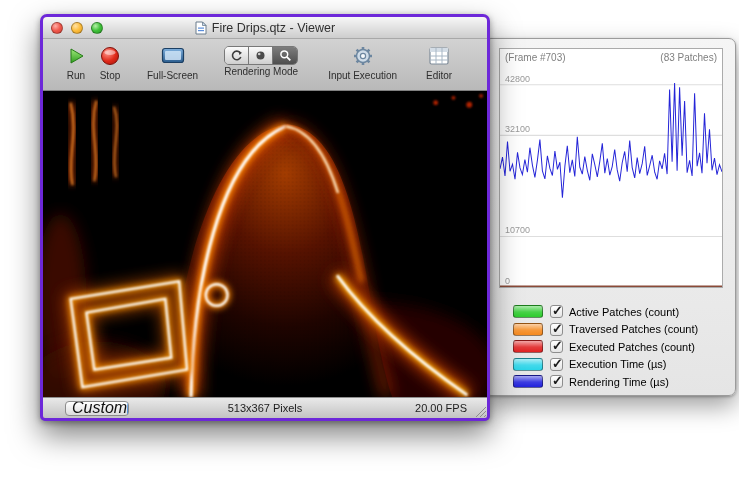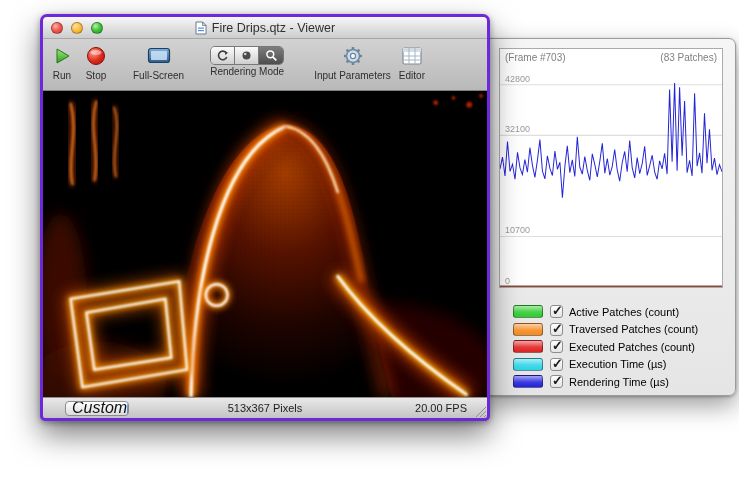--- a/index.html
+++ b/index.html
@@ -177,21 +177,21 @@
         <path d="M1 1 h6.5 L11 4.5 V13 H1 Z" fill="#ffffff" stroke="#6b7c8d" stroke-width="1"></path>
         <path d="M7.5 1 V4.5 H11 Z" fill="#cfe0f2" stroke="#6b7c8d" stroke-width="0.8"></path>
         <rect x="3" y="6.5" width="6" height="1.2" fill="#5b8edb"></rect>
         <rect x="3" y="9" width="6" height="1.2" fill="#5b8edb"></rect>
       </svg>
       <span>Fire Drips.qtz - Viewer</span>
     </div>
   </div>
 
   <div class="toolbar">
-    <div class="tb-item" style="margin-left:0">
+    <div class="tb-item" style="margin-left:14px">
       <div class="tb-icon">
         <svg width="22" height="22" viewBox="0 0 22 22">
           <defs>
               <linearGradient id="gG" x1="0" y1="0" x2="0" y2="1">
             <stop offset="0" stop-color="#9fe87a"></stop>
                 <stop offset="1" stop-color="#2f9e1f"></stop>
               </linearGradient>
             </defs>
           <polygon points="6,4 18,11 6,18" fill="url(#gG)" stroke="#257a17" stroke-width="1"></polygon>
         </svg>
@@ -262,24 +262,24 @@
           <g stroke="#6d87a0" stroke-width="2.6">
             <line x1="12" y1="3" x2="12" y2="21"></line>
             <line x1="3" y1="12" x2="21" y2="12"></line>
             <line x1="5.6" y1="5.6" x2="18.4" y2="18.4"></line>
             <line x1="5.6" y1="18.4" x2="18.4" y2="5.6"></line>
           </g>
           <circle cx="12" cy="12" r="6.5" fill="#cfdce8" stroke="#6d87a0" stroke-width="1.5"></circle>
           <circle cx="12" cy="12" r="2.6" fill="#f6f9fc" stroke="#6d87a0" stroke-width="1.2"></circle>
         </svg>
       </div>
-      <div class="tb-label">Input Parameters</div>
-    </div>
-
-    <div class="tb-item" style="margin-left:8px">
+      <div class="tb-label">Input Execution</div>
+    </div>
+
+    <div class="tb-item" style="margin-left:29px">
       <div class="tb-icon">
         <svg width="24" height="24" viewBox="0 0 24 24">
           <rect x="3" y="4" width="18" height="16" rx="1.5" fill="#ffffff" stroke="#7f8c99" stroke-width="1.2"></rect>
           <rect x="3" y="4" width="18" height="4" fill="#d4dde6"></rect>
           <line x1="9" y1="4" x2="9" y2="20" stroke="#a7b6c4" stroke-width="1"></line>
           <line x1="15" y1="4" x2="15" y2="20" stroke="#a7b6c4" stroke-width="1"></line>
           <line x1="3" y1="12" x2="21" y2="12" stroke="#a7b6c4" stroke-width="1"></line>
           <line x1="3" y1="16" x2="21" y2="16" stroke="#a7b6c4" stroke-width="1"></line>
         </svg>
       </div>

